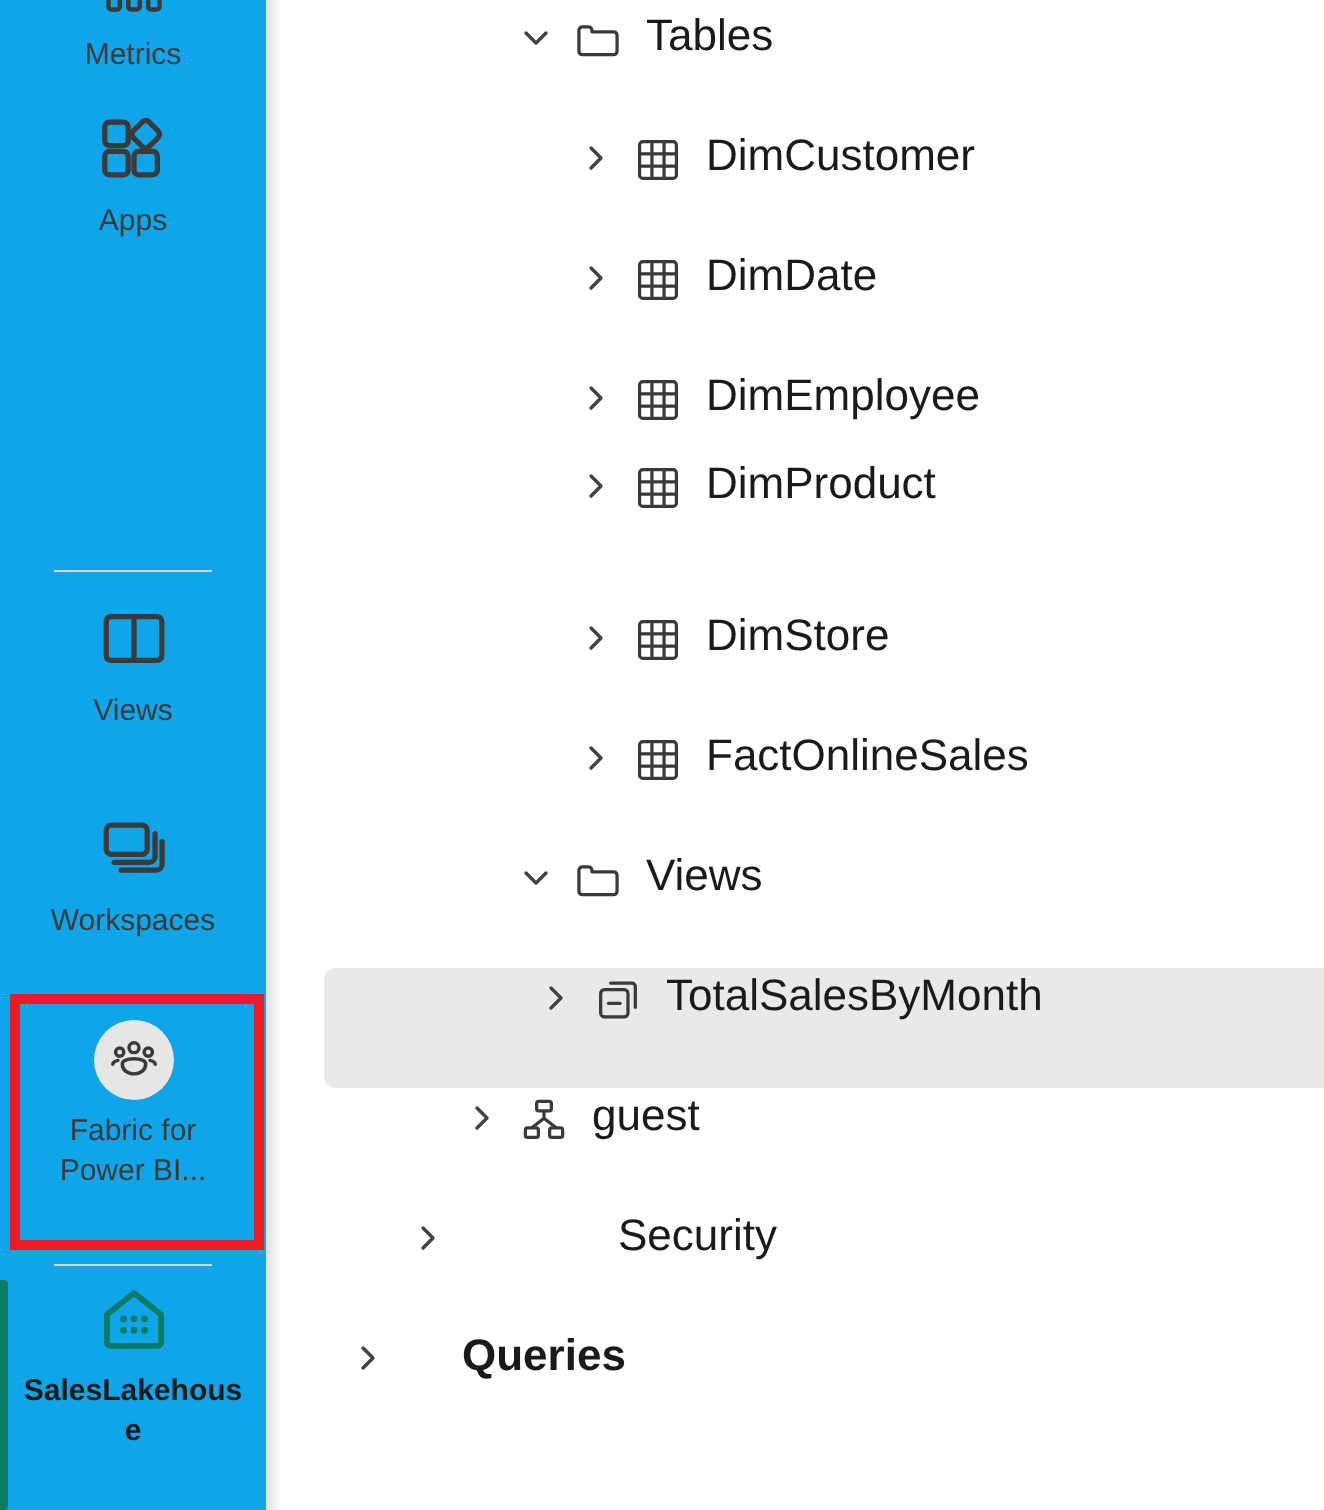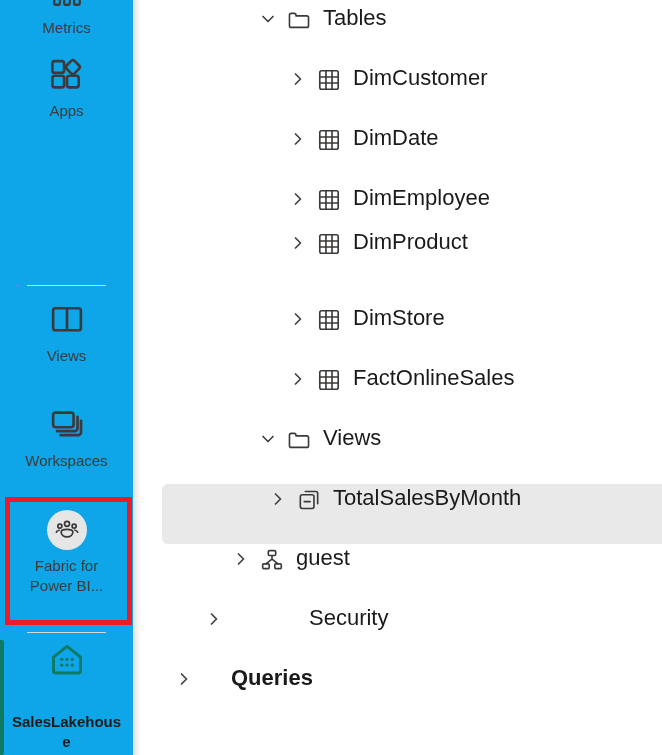--- a/index.html
+++ b/index.html
@@ -53,21 +53,21 @@
     pointer-events:none;
   }
   
   .rail-icon-circle{
     width:40px;height:40px;border-radius:50%;
     background:#e6e6e6;
     display:flex;align-items:center;justify-content:center;
     color:#3b3a39;
   }
   
-  #rail-lakehouse{top:640px;gap:26px;}
+  #rail-lakehouse{top:640px;}
   #rail-lakehouse .rail-label{font-weight:bold;color:#1b1a19;}
   #lakehouse-accent{
     position:absolute;left:0;top:640px;width:4px;height:115px;
     background:#0d7a63;border-radius:0 2px 2px 0;
   }
   
   #tree{
     position:absolute;left:141px;top:0;width:521px;height:755px;
     background:#ffffff;
   }

